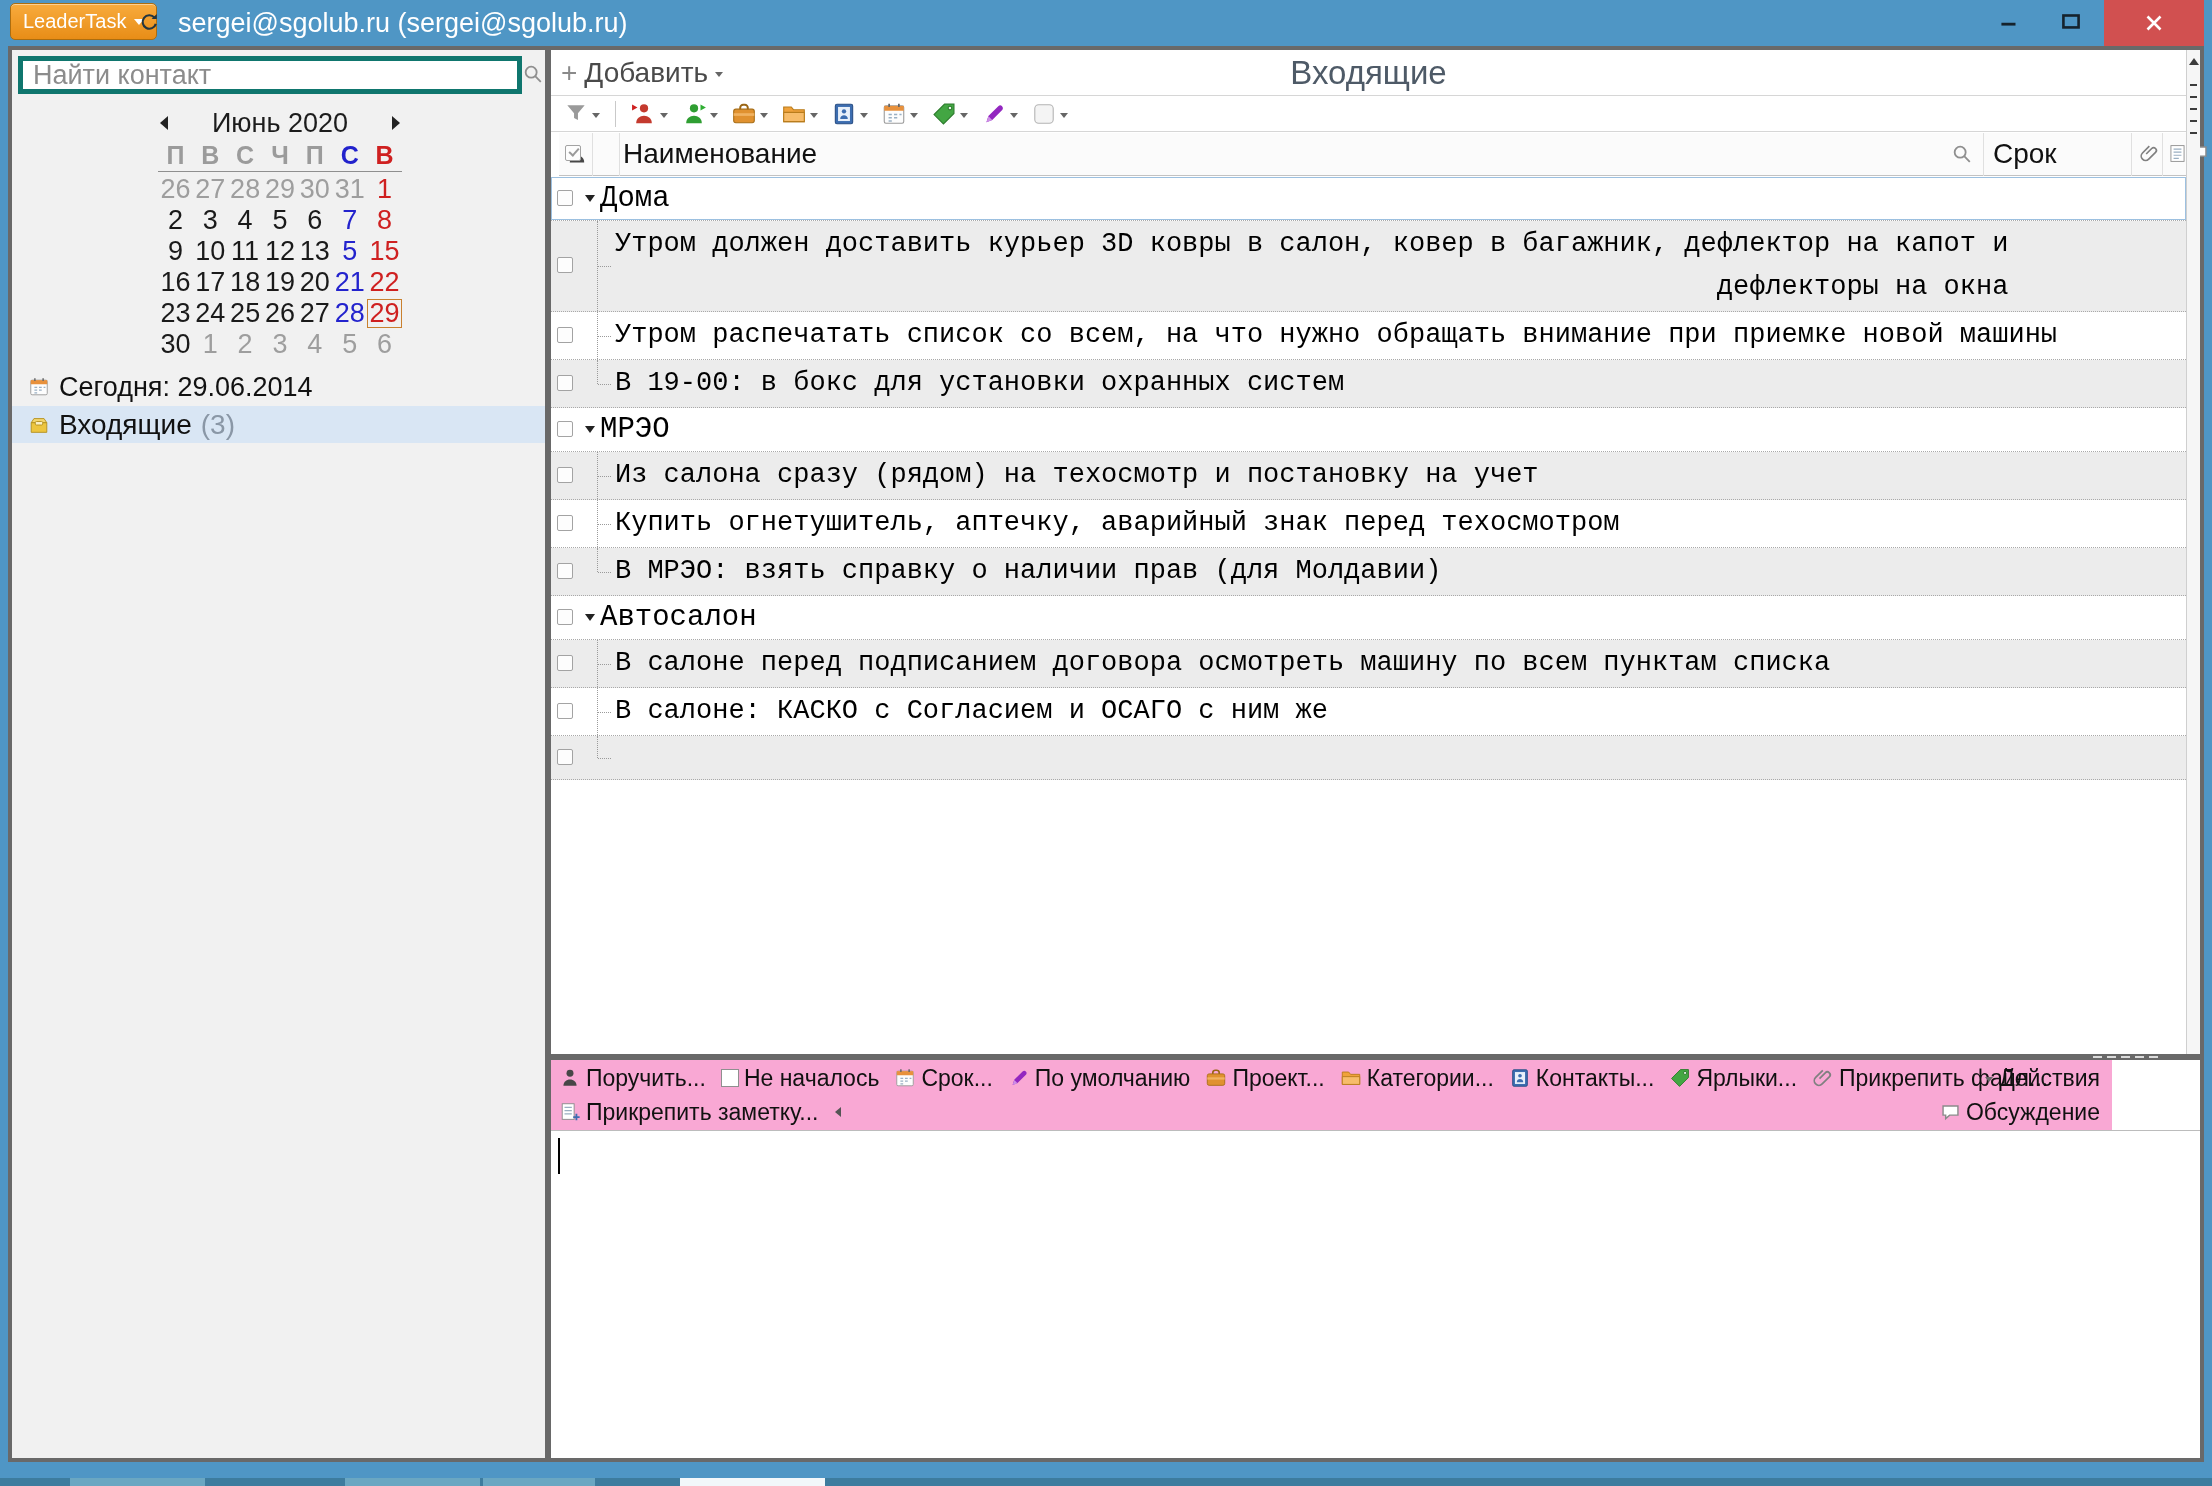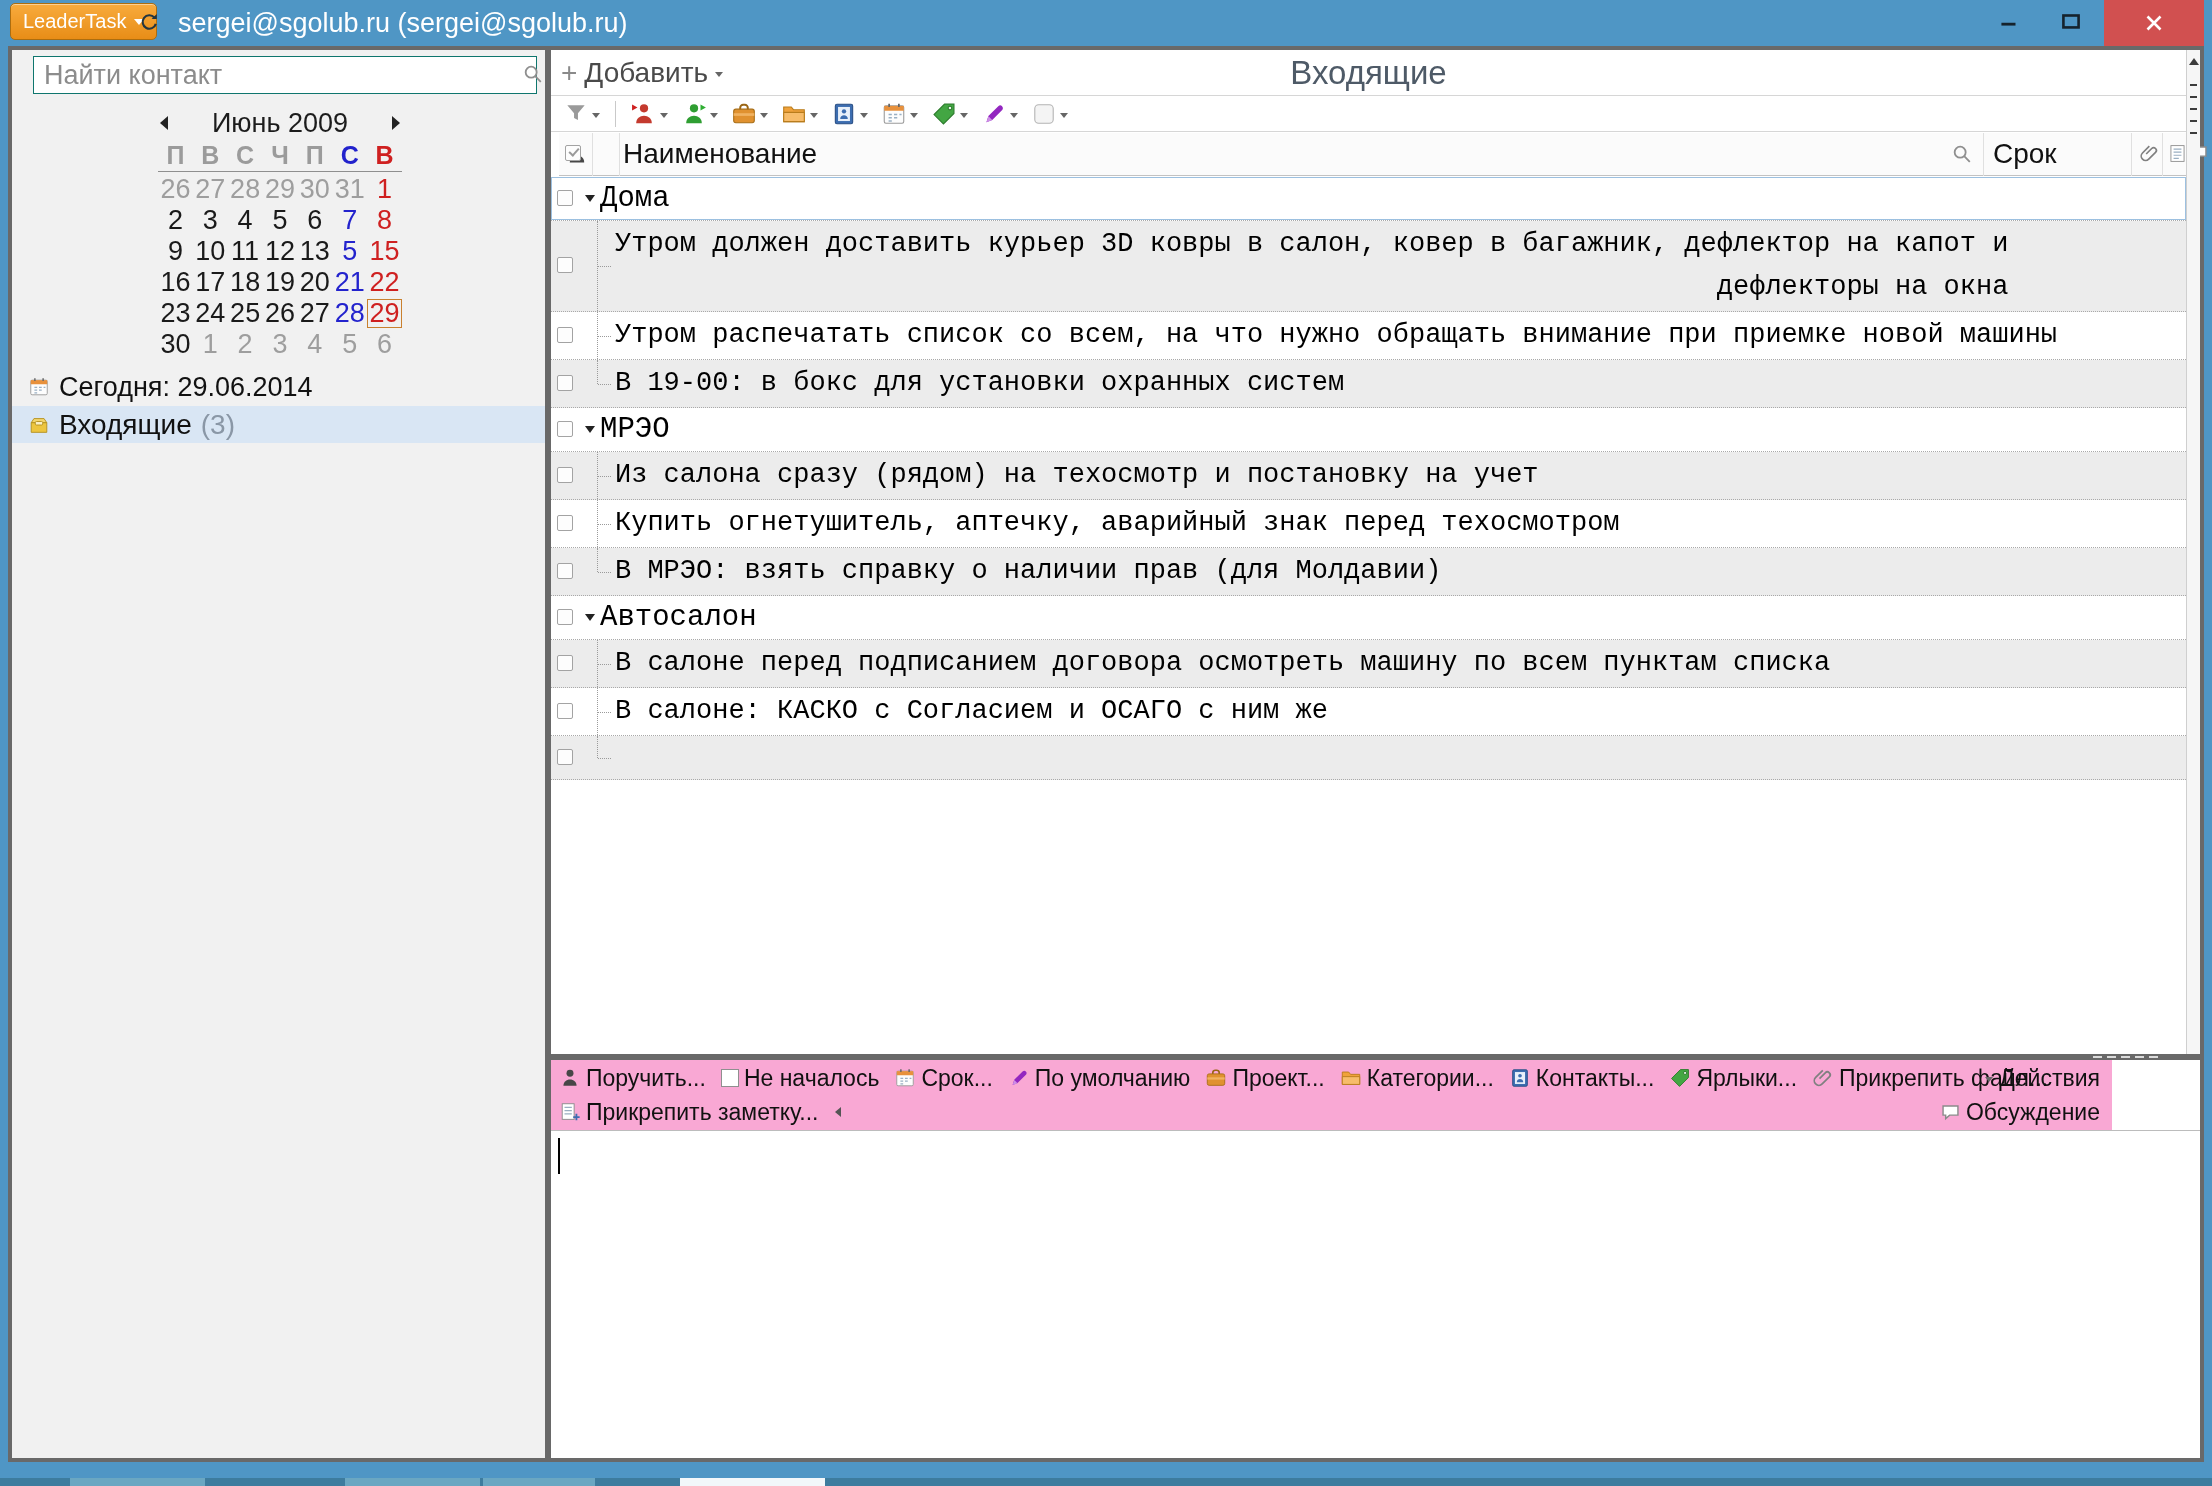--- a/index.html
+++ b/index.html
@@ -19,22 +19,22 @@
   .btn-min{left:1980px;width:58px;}
   .btn-max{left:2042px;width:58px;}
   .btn-close{left:2104px;width:100px;height:46px;}
   .winbtn svg{width:26px;height:26px;}
 
   
   #app{position:absolute;left:8px;top:46px;width:2196px;height:1416px;background:#696969;}
 
   
   #lpanel{position:absolute;left:4px;top:4px;width:533px;height:1408px;background:#f1f1f1;}
-  .search-box{position:absolute;left:6px;top:6px;width:504px;height:38px;background:#fff;border:1px solid #0f766e;
-    font-size:27px;padding:9px 10px;color:#333;font-family:"Liberation Sans",sans-serif;outline:none;margin-left:15px;}
+  .search-box{position:absolute;left:6px;top:6px;width:504px;height:38px;background:#fff;border:5px solid #0f766e;
+    font-size:27px;padding:9px 10px;color:#333;font-family:"Liberation Sans",sans-serif;outline:none;}
   .search-box::placeholder{color:#8c8c8c;}
   .search-mag{position:absolute;left:510px;top:13px;width:22px;height:22px;}
 
   .cal{position:absolute;left:146px;top:56px;width:244px;}
   .cal-title{position:relative;height:34px;display:flex;align-items:center;justify-content:center;font-size:27px;color:#1c1c1c;}
   .cal-arrow{position:absolute;top:10px;width:0;height:0;border-top:7px solid transparent;border-bottom:7px solid transparent;cursor:pointer;}
   .arrow-prev{left:2px;border-right:8px solid #222;}
   .arrow-next{right:2px;border-left:8px solid #222;}
   .cal-wdays{display:grid;grid-template-columns:repeat(7,1fr);height:32px;align-items:center;
     border-bottom:1px solid #8f8f8f;}
@@ -173,21 +173,21 @@
       <span class="search-mag icon">
         <svg viewBox="0 0 24 24" width="22" height="22">
             <circle cx="10" cy="10" r="6" fill="none" stroke="#8f8f8f" stroke-width="2"></circle>
             <path d="M14.4 14.4L20.5 20.5" stroke="#8f8f8f" stroke-width="2"></path>
           </svg>
       </span>
 
       <div class="cal">
         <div class="cal-title">
           <span class="cal-arrow arrow-prev"></span>
-          <span>Июнь 2009</span>
+          <span>Июнь 2020</span>
           <span class="cal-arrow arrow-next"></span>
         </div>
         <div class="cal-wdays" id="cal-weekdays">
             <span class="wday ">П</span>
             <span class="wday ">В</span>
             <span class="wday ">С</span>
             <span class="wday ">Ч</span>
             <span class="wday ">П</span>
             <span class="wday sat">С</span>
             <span class="wday sun">В</span>

